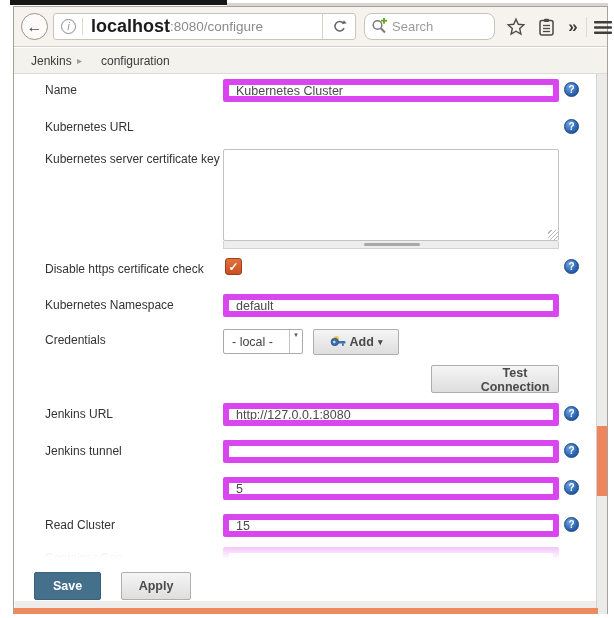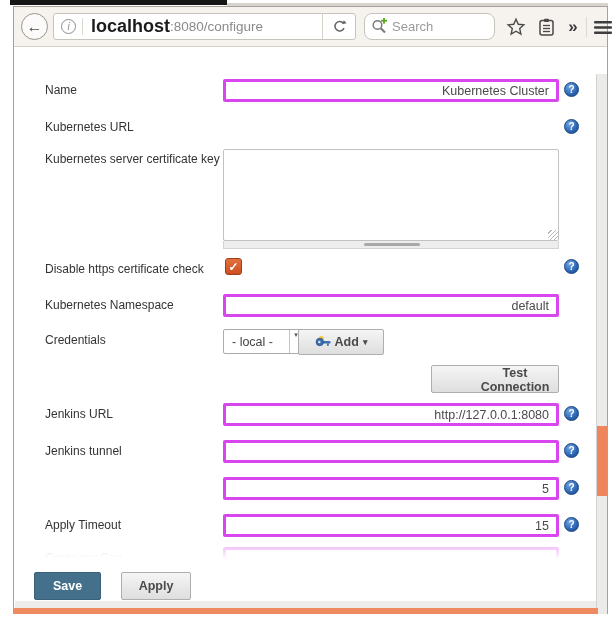--- a/index.html
+++ b/index.html
@@ -31,36 +31,36 @@
 
   
   .crumbbar { position:absolute; left:0; top:41px; width:100%; height:26px; background:#f3f2ed; border-bottom:1px solid #dcdcd6; }
   .crumb { position:absolute; top:6px; font-size:12px; color:#3a3a3a; }
   .crumb-arrow { position:absolute; top:6px; font-size:10px; color:#9a9a9a; }
 
   
   .content { position:absolute; left:0; top:67px; width:100%; height:540px; background:#fff; }
 
   .flabel { position:absolute; left:31px; width:180px; font-size:12px; color:#333; }
-  .finput { position:absolute; left:209px; width:336px; height:23px; border:3px solid #d946ef; border-radius:2px; font-size:12.5px; color:#4a4a4a; padding:0 7px; font-family:"Liberation Sans",sans-serif; background:#fff; outline:none;text-align:right; }
+  .finput { position:absolute; left:209px; width:336px; height:23px; border:6px solid #d946ef; border-radius:2px; font-size:12.5px; color:#4a4a4a; padding:0 7px; font-family:"Liberation Sans",sans-serif; background:#fff; outline:none; }
   textarea.fta { position:absolute; left:209px; width:336px; height:92px; border:1px solid #c2c2c2; border-radius:2px; resize:none; outline:none; font-family:"Liberation Sans",sans-serif; font-size:12.5px; background:#fff; }
   .ta-strip { position:absolute; left:209px; width:336px; height:8px; background:#ededed; border:1px solid #d3d3d3; border-top:none; }
   .ta-grip { position:absolute; left:140px; top:2px; width:56px; height:3px; background:#a9a9a9; border-radius:2px; }
   .ta-resize { position:absolute; left:534px; width:10px; height:10px; background:repeating-linear-gradient(135deg, transparent 0 2px, #b9b9b9 2px 3px); }
 
   .help { position:absolute; left:550px; width:15px; height:15px; border-radius:50%; background:radial-gradient(circle at 35% 30%, #6fa5e2, #2a63b0 62%, #1b4a8e); border:1px solid #16407e; color:#fff; font-size:10px; font-weight:bold; text-align:center; line-height:14px; }
 
   .cbx { position:absolute; left:211px; width:17px; height:17px; border-radius:3px; background:linear-gradient(#e2713f,#cc4f20); border:1px solid #9c3d1c; color:#fff; font-size:12px; font-weight:bold; text-align:center; line-height:16px; }
 
   .select { position:absolute; left:209px; width:80px; height:25px; background:#fff; border:1px solid #ababab; border-radius:2px; font-size:12.5px; color:#444; }
   .select .sel-txt { position:absolute; left:8px; top:5px; }
   .select .sel-arrow { position:absolute; right:0; top:0; width:13px; height:100%; border-left:1px solid #c4c4c4; font-size:7px; color:#555; text-align:center; line-height:10px; }
 
   .gbtn { background:linear-gradient(#f5f5f5,#dedede); border:1px solid #aeaeae; border-radius:2px; font-weight:bold; color:#4a4a4a; font-family:"Liberation Sans",sans-serif; }
-  .add-btn { position:absolute; left:284px; width:86px; height:26px; font-size:12.5px; display:flex; align-items:center; justify-content:center; gap:4px; }
+  .add-btn { position:absolute; left:299px; width:86px; height:26px; font-size:12.5px; display:flex; align-items:center; justify-content:center; gap:4px; }
   .test-btn { position:absolute; left:417px; width:128px; height:28px; font-size:12.5px; text-align:center;padding-left:40px; }
 
   .save-btn { position:absolute; left:20px; top:498px; width:67px; height:28px; background:#45708b; border:1px solid #3a617a; border-radius:2px; color:#fff; font-weight:bold; font-size:12.5px; font-family:"Liberation Sans",sans-serif; }
   .apply-btn { position:absolute; left:107px; top:498px; width:70px; height:28px; font-size:12.5px; }
 
   .fade-overlay { position:absolute; left:1px; top:462px; width:582px; height:42px; background:linear-gradient(to bottom, rgba(255,255,255,0) 0%, #fff 55%); }
   .faded-label { opacity:.3; }
   .faded-input { opacity:.6; height:20px; }
 
   .footer-band { position:absolute; left:1px; top:527px; width:582px; height:13px; background:#eeedeb; }
@@ -130,20 +130,25 @@
 
       <div class="tb-icon" style="left:576px; width:26px;">
         <svg width="20" height="15" viewBox="0 0 20 15">
           <rect x="1" y="1" width="18" height="2.6" rx="1" fill="#3d3d3d"></rect>
           <rect x="1" y="6.2" width="18" height="2.6" rx="1" fill="#3d3d3d"></rect>
           <rect x="1" y="11.4" width="18" height="2.6" rx="1" fill="#3d3d3d"></rect>
         </svg>
       </div>
     </div>
 
+    <div class="crumbbar">
+      <span class="crumb" style="left:17px;">Jenkins</span>
+      <span class="crumb-arrow" style="left:63px; top:7px;">▸</span>
+      <span class="crumb" style="left:87px;">configuration</span>
+    </div>
 
     <div class="content">
 
       <div class="flabel" style="top:9px;">Name</div>
       <input class="finput" style="top: 5px;" value="Kubernetes Cluster">
       <div class="help" style="top:8px;">?</div>
 
       <div class="flabel" style="top:46px;">Kubernetes URL</div>
       <div class="help" style="top:45px;">?</div>
 
@@ -184,21 +189,21 @@
       <input class="finput" style="top: 329px;" value="http://127.0.0.1:8080">
       <div class="help" style="top:332px;">?</div>
 
       <div class="flabel" style="top:370px;">Jenkins tunnel</div>
       <input class="finput" style="top: 366px;" value="">
       <div class="help" style="top:369px;">?</div>
 
       <input class="finput" style="top: 403px;" value="5">
       <div class="help" style="top:406px;">?</div>
 
-      <div class="flabel" style="top:444px;">Apply Timeout</div>
+      <div class="flabel" style="top:444px;">Read Cluster</div>
       <input class="finput" style="top: 440px;" value="15">
       <div class="help" style="top:443px;">?</div>
 
       <div class="flabel faded-label" style="top:477px;">Container Cap</div>
       <input class="finput faded-input" style="top: 473px;" value="">
 
       <div class="fade-overlay"></div>
       <div class="footer-band"></div>
 
       <button class="save-btn">Save</button>

